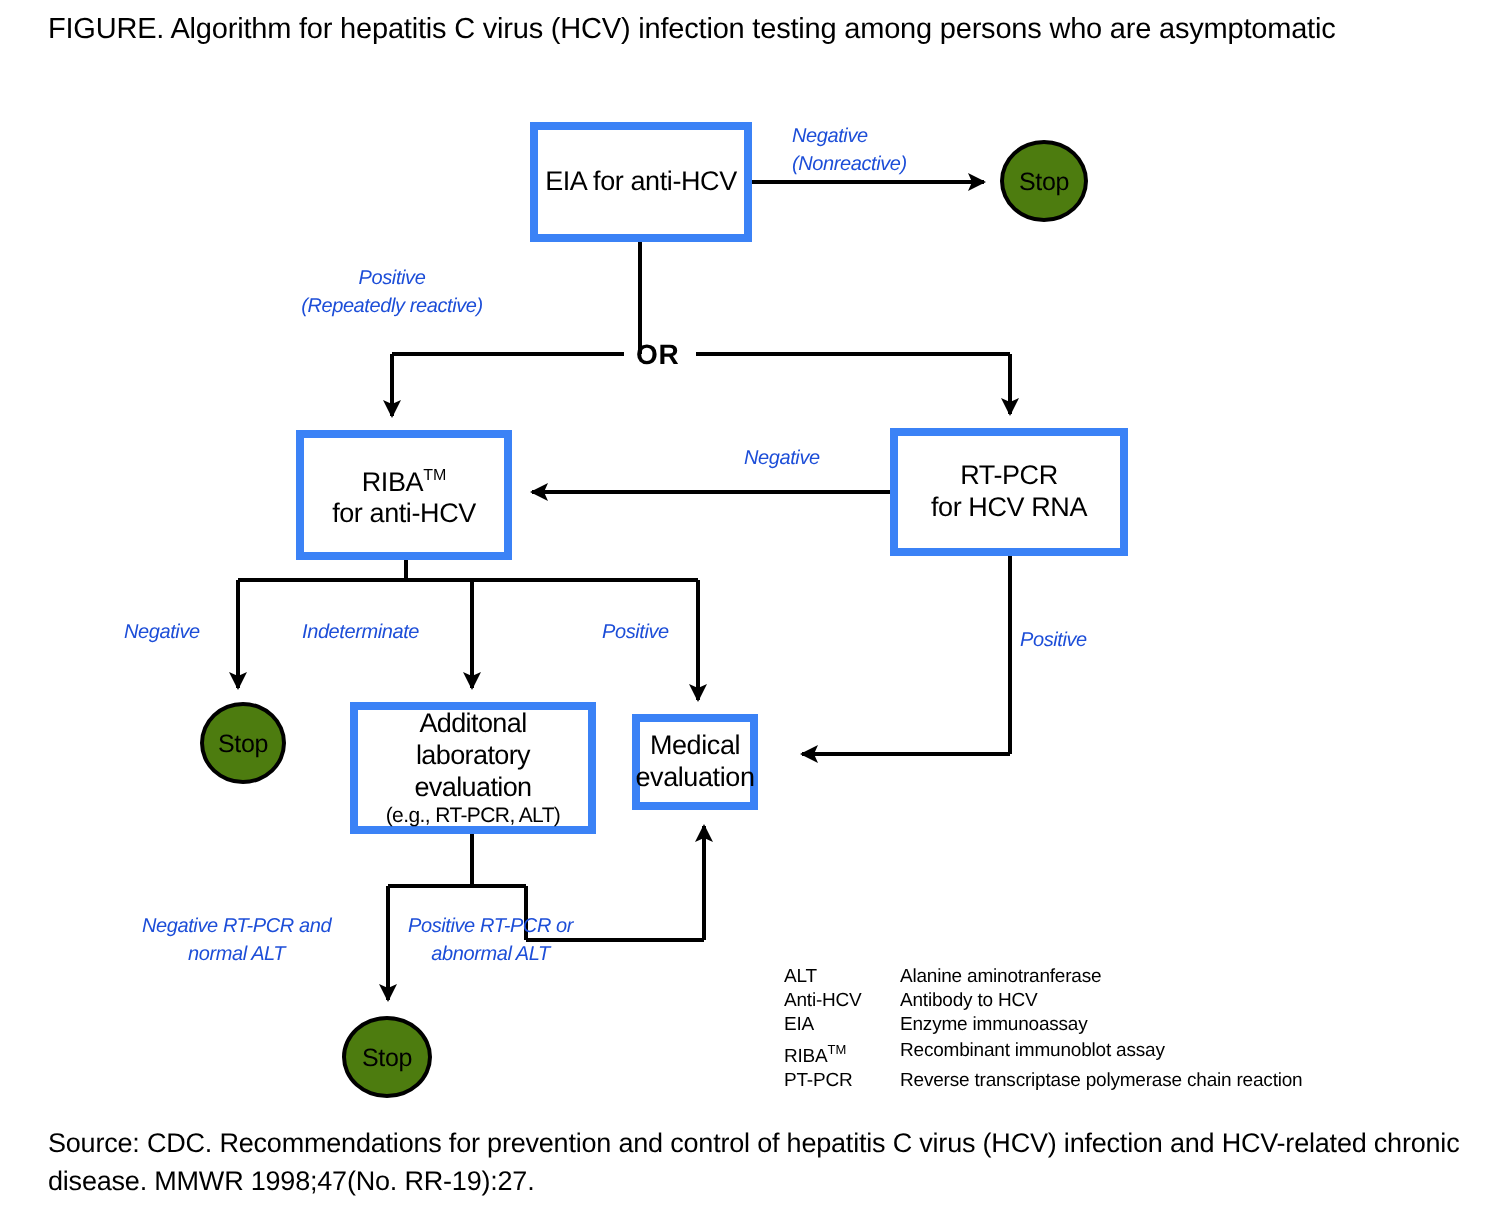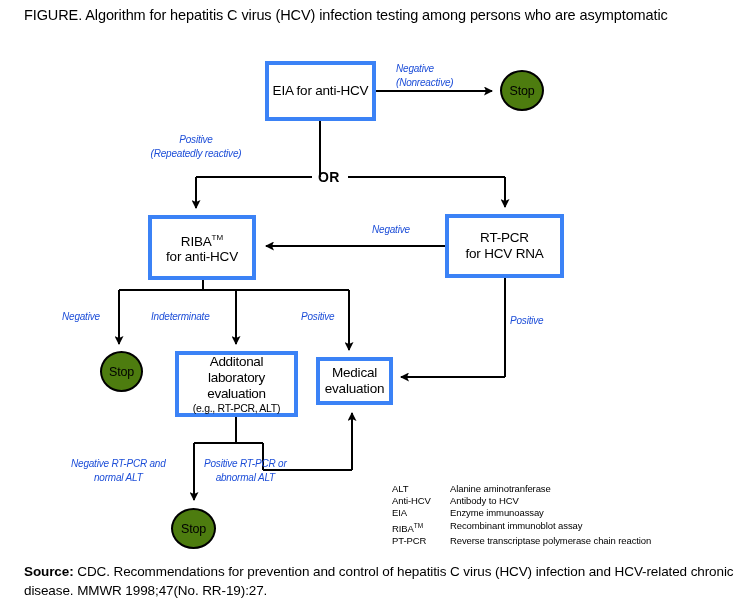--- a/index.html
+++ b/index.html
@@ -34,21 +34,21 @@
   
   .source-note {
     position: absolute;
     left: 24px;
     top: 562px;
     width: 710px;
     font-size: 13.5px;
     line-height: 19px;
     letter-spacing: -0.1px;
   }
-  .source-note .src-label { font-weight: bold; }
+  .source-note .src-label { font-weight: normal; }
 
   
   #flow {
     position: absolute;
     left: 0;
     top: 0;
     width: 751px;
     height: 560px;
   }
 
@@ -77,21 +77,21 @@
     font-size: 8px;
     vertical-align: super;
     letter-spacing: 0;
   }
 
   
   #node-eia   { left: 265px; top: 61px;  width: 111px; height: 60px; }
   #node-riba  { left: 148px; top: 215px; width: 108px; height: 65px; }
   #node-rtpcr { left: 445px; top: 214px; width: 119px; height: 64px; }
   #node-lab   { left: 175px; top: 351px; width: 123px; height: 66px; }
-  #node-med   { left: 316px; top: 357px; width: 77px;  height: 48px; }
+  #node-med   { left: 316px; top: 357px; width: 63px;  height: 48px; }
 
   #node-lab .stack { display:flex; flex-direction:column; align-items:center; }
   #node-lab .ln { letter-spacing: -0.3px; }
 
   
   .stop-oval {
     position: absolute;
     border: 2.3px solid #000;
     border-radius: 50%;
     background: #4d7c0f;

